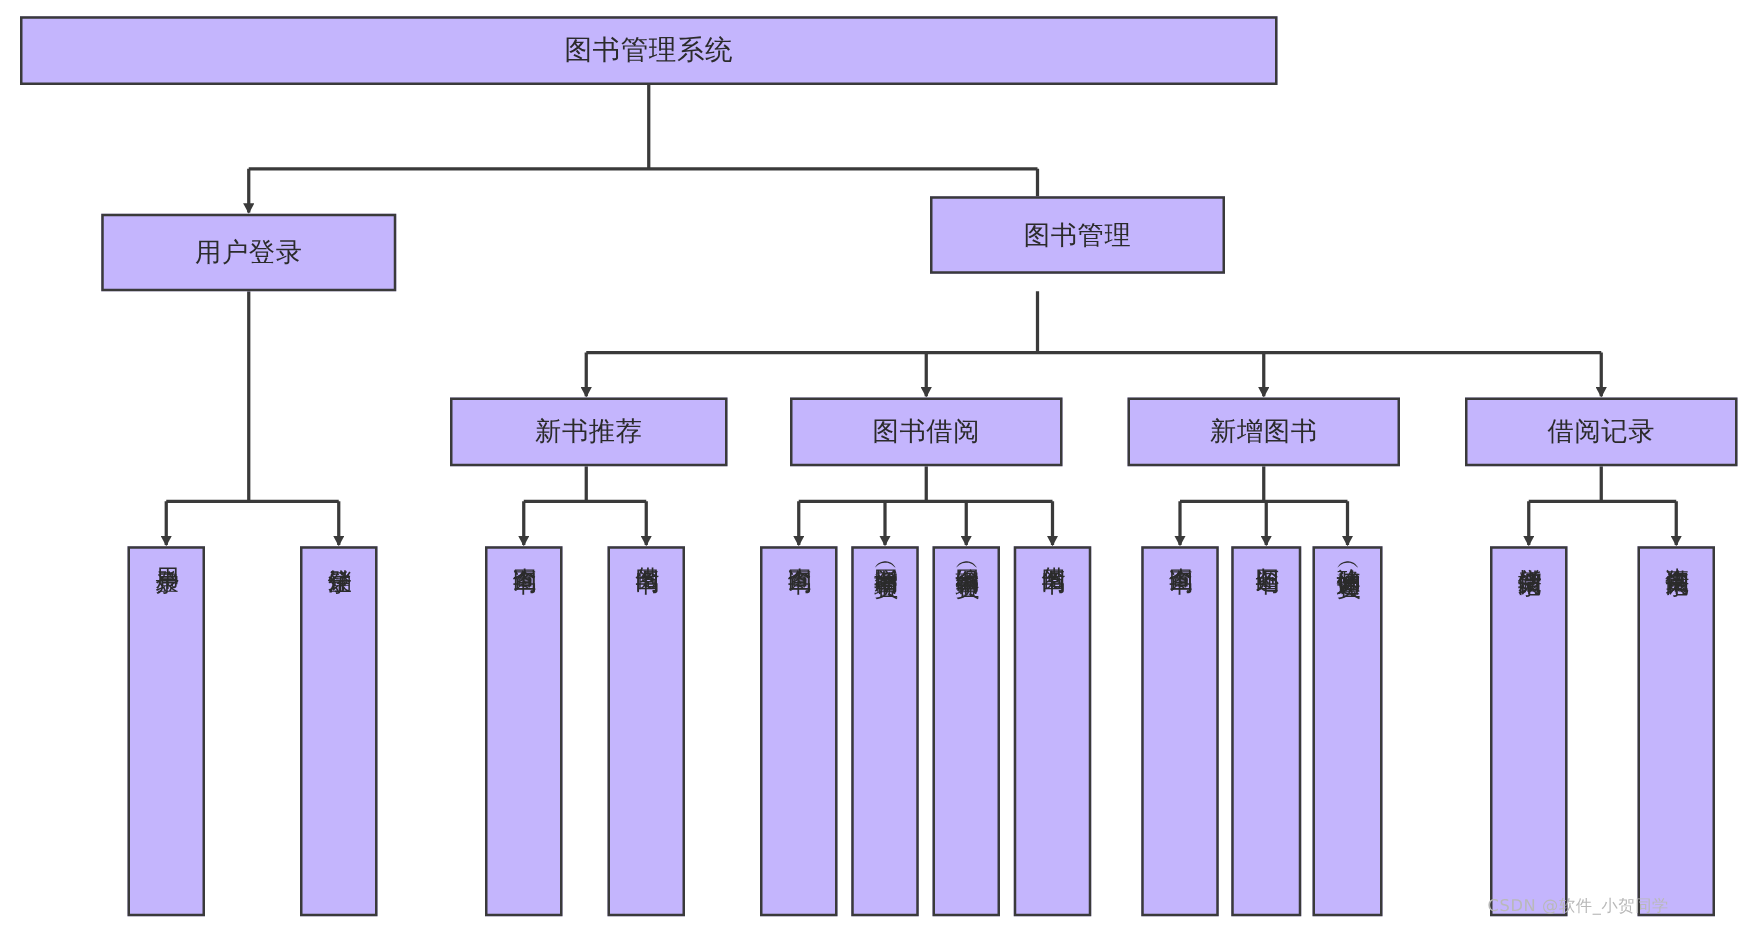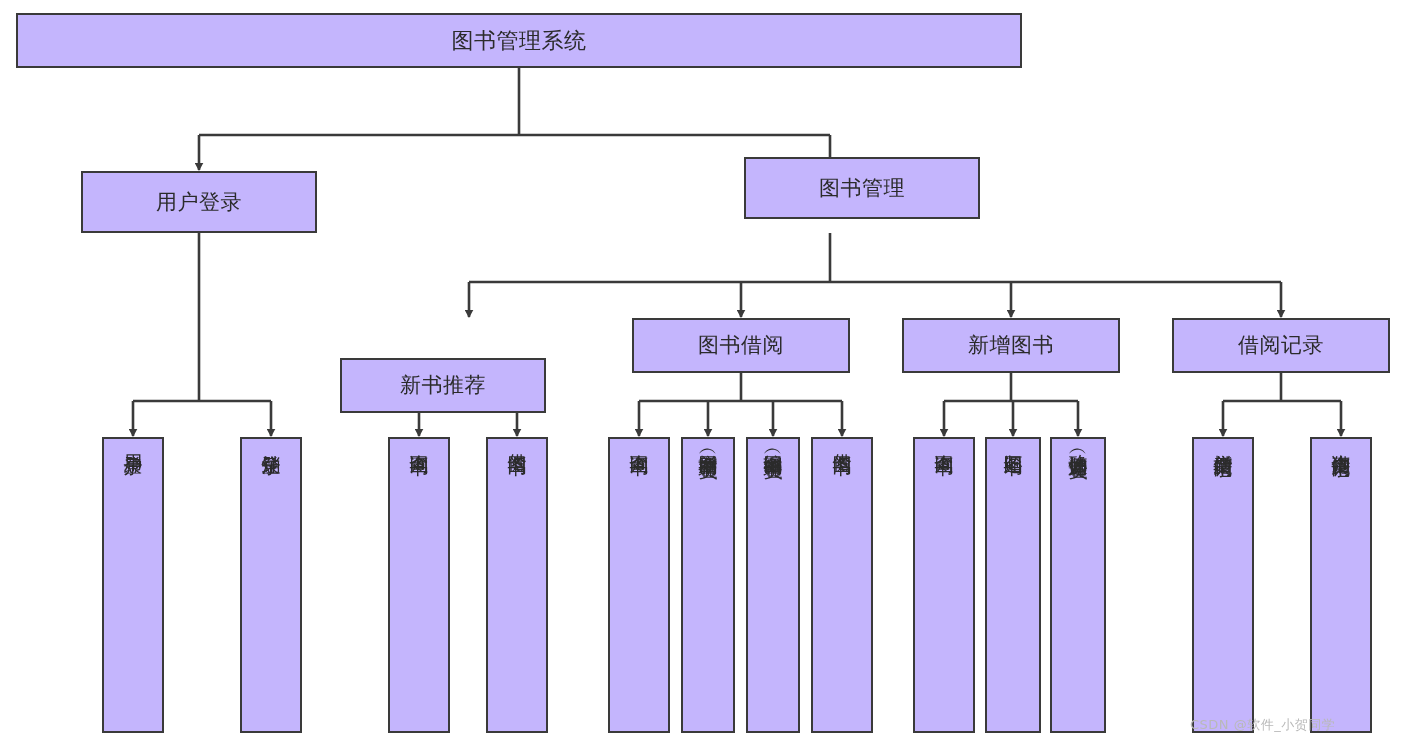--- a/index.html
+++ b/index.html
@@ -121,21 +121,21 @@
   <div id="node-layer">
       <div class="node horiz root" style="left: 16px; top: 13px; width: 1006px; height: 55px;">
         <span class="label">图书管理系统</span>
       </div>
       <div class="node horiz" style="left: 81px; top: 171px; width: 236px; height: 62px;">
         <span class="label">用户登录</span>
       </div>
       <div class="node horiz" style="left: 712px; top: 157px; width: 236px; height: 62px; margin-left: 32px;">
         <span class="label">图书管理</span>
       </div>
-      <div class="node horiz" style="left: 340px; top: 318px; width: 206px; height: 55px; margin-top: 40px;">
+      <div class="node horiz" style="left: 360px; top: 318px; width: 222px; height: 55px;">
         <span class="label">新书推荐</span>
       </div>
       <div class="node horiz" style="left: 632px; top: 318px; width: 218px; height: 55px;">
         <span class="label">图书借阅</span>
       </div>
       <div class="node horiz" style="left: 902px; top: 318px; width: 218px; height: 55px;">
         <span class="label">新增图书</span>
       </div>
       <div class="node horiz" style="left: 1172px; top: 318px; width: 218px; height: 55px;">
         <span class="label">借阅记录</span>

